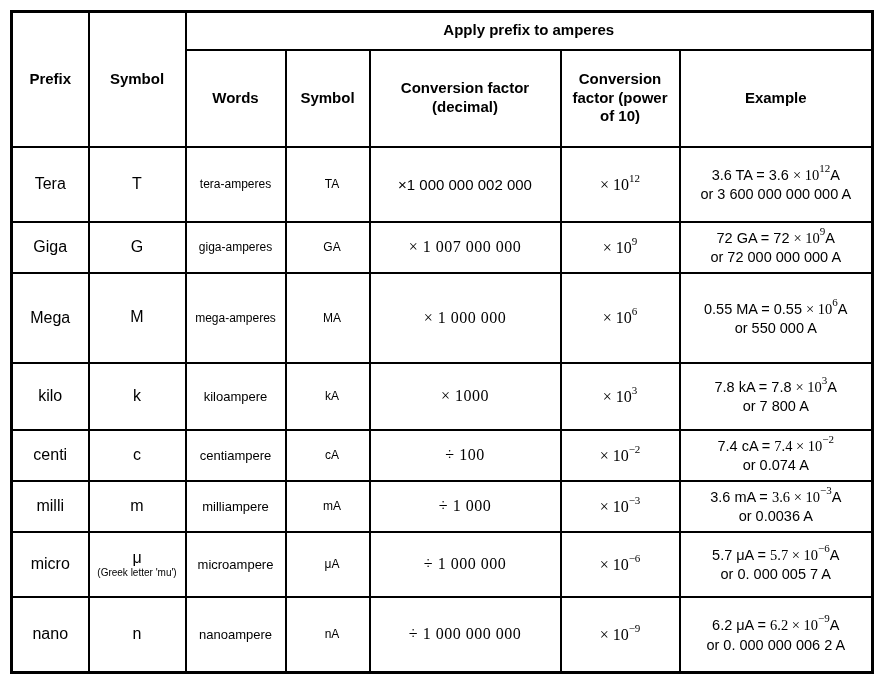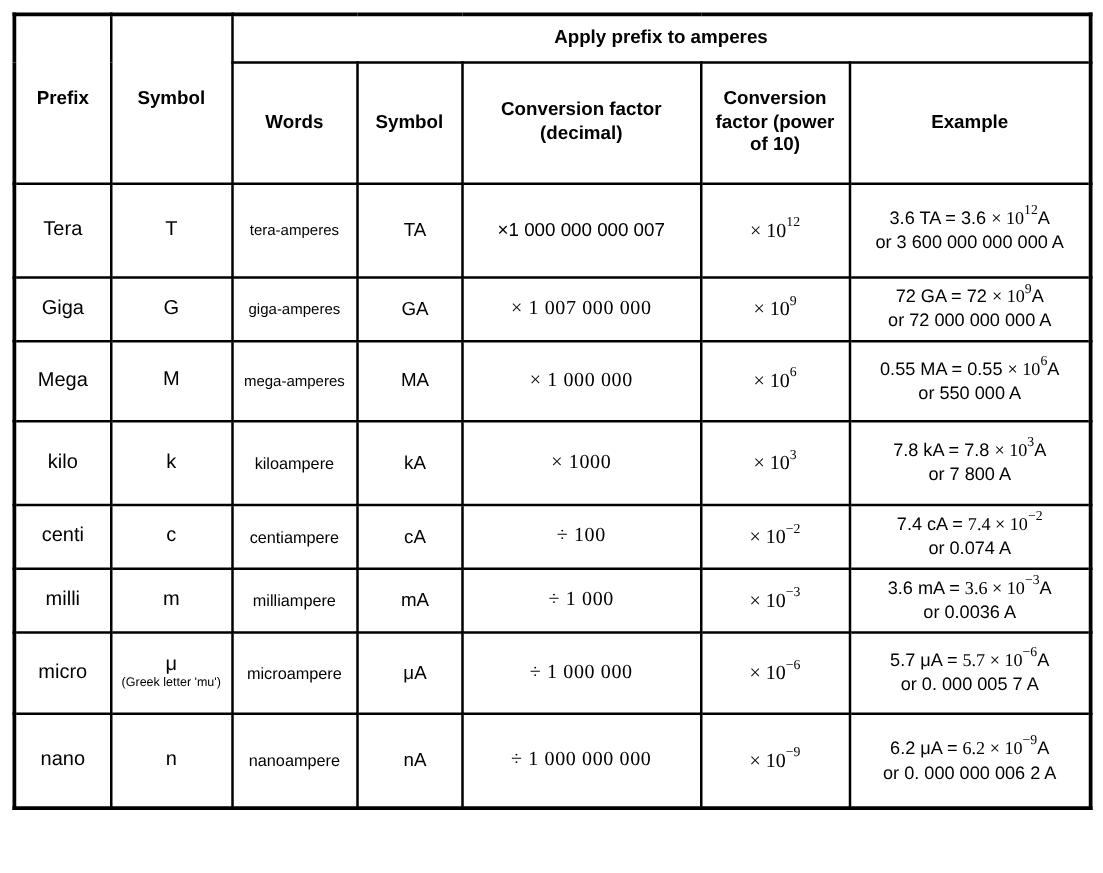--- a/index.html
+++ b/index.html
@@ -28,30 +28,30 @@
     font-weight: bold;
     font-size: 15px;
     line-height: 1.25;
   }
   tr.span-row { height: 38px; }
   tr.col-row  { height: 97px; }
 
   
   tbody tr { height: 51px; }
   tbody tr:nth-child(1) { height: 75px; }
-  tbody tr:nth-child(3) { height: 64px; }
+  tbody tr:nth-child(3) { height: 90px; }
   tbody tr:nth-child(4) { height: 67px; }
   tbody tr:nth-child(7) { height: 65px; }
   tbody tr:nth-child(8) { height: 76px; }
 
   td.prefix  { font-size: 16px; }
   td.symbol  { font-size: 16px; }
   td.words   { font-size: 13px; }
   tbody tr:nth-child(-n+3) td.words { font-size: 12px; }
-  td.unit    { font-size: 15px; padding-left: 14px; }
+  td.unit    { font-size: 12px; padding-left: 14px; }
 
   td.decimal {
     font-family: "Liberation Serif", serif;
     font-size: 16px;
     letter-spacing: 0.5px;
   }
   tbody tr:nth-child(1) td.decimal {
     font-family: "Liberation Sans", sans-serif;
     font-size: 15px;
     letter-spacing: 0;
@@ -104,21 +104,21 @@
     </thead>
     <tbody>
         <tr>
     <td class="prefix">Tera</td>
     <td class="symbol">
       <span class="sym-main">T</span>
 
     </td>
     <td class="words">tera-amperes</td>
     <td class="unit">TA</td>
-    <td class="decimal">×1 000 000 000 007</td>
+    <td class="decimal">×1 000 000 002 000</td>
     <td class="power"><span>× 10</span><span class="sup">12</span></td>
     <td class="example">
       <div><span class="sans">3.6 TA = 3.6 </span><span class="serif">× 10</span><span class="sup serif">12</span><span class="sans">A</span></div>
       <div>or 3 600 000 000 000 A</div>
     </td>
   </tr>
         <tr>
     <td class="prefix">Giga</td>
     <td class="symbol">
       <span class="sym-main">G</span>

